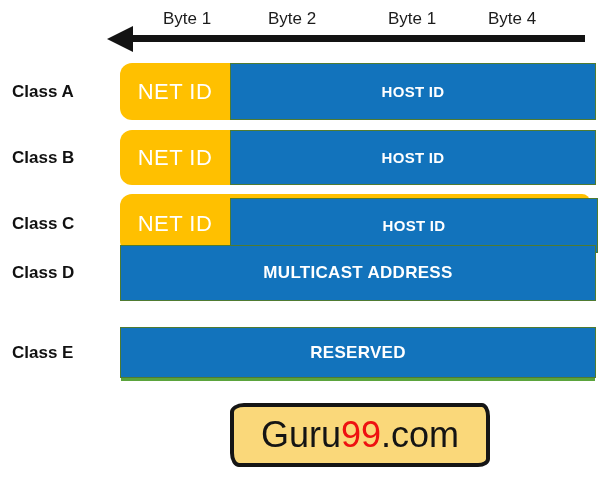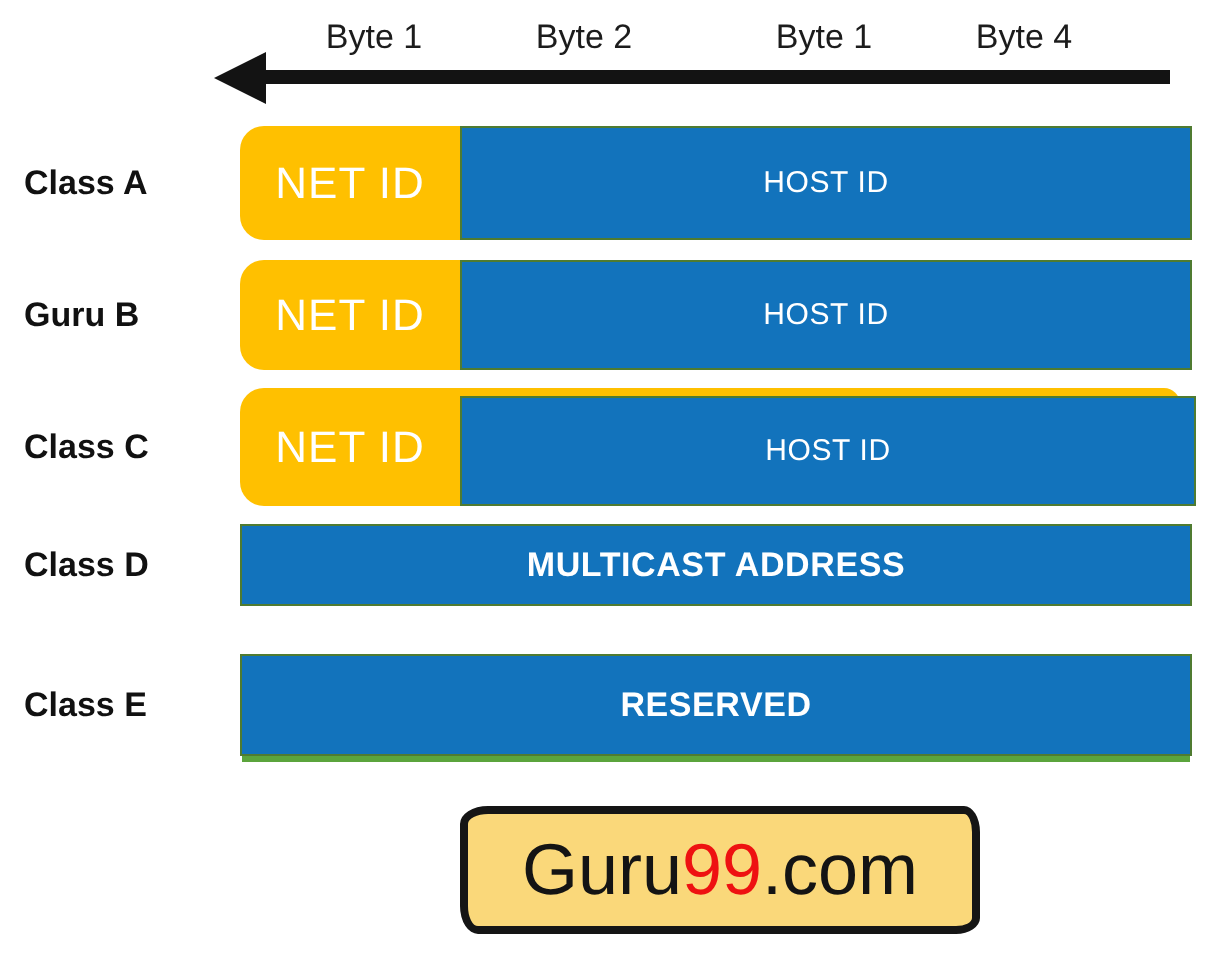--- a/index.html
+++ b/index.html
@@ -21,39 +21,39 @@
   .arrow-head{
     position:absolute;left:107px;top:26px;width:0;height:0;
     border-top:13px solid transparent;border-bottom:13px solid transparent;
     border-right:26px solid var(--arrow-black,#131313);
   }
   
   .row{position:absolute;left:0;width:615px;}
   .row-a{top:63px;height:57px}
   .row-b{top:130px;height:55px}
   .row-c{top:194px;height:59px}
-  .row-d{top:262px;height:41px}
+  .row-d{top:245px;height:56px}
   .row-e{top:327px;height:51px}
   .class-label{
     position:absolute;left:12px;top:50%;transform:translateY(-50%);
     font-weight:bold;font-size:17px;color:var(--label-black,#111);white-space:nowrap;
   }
   .net-box{
     position:absolute;left:120px;top:0;width:110px;height:100%;
     background:var(--net-id-fill,#FFC000);border-radius:12px 0 0 12px;
     display:flex;align-items:center;justify-content:center;box-sizing:border-box;
   }
   .net-text{color:var(--text-white,#fff);font-size:22px;font-weight:400;letter-spacing:.5px;white-space:nowrap;}
   .host-box{
     position:absolute;left:230px;top:0;width:366px;height:100%;
     background:var(--host-id-fill,#1273BC);
     border:1px solid var(--box-border-green,#4F7B31);
     display:flex;align-items:center;justify-content:center;box-sizing:border-box;
   }
-  .host-text{color:var(--text-white,#fff);font-weight:normal;font-size:15px;letter-spacing:.3px;white-space:nowrap;}
+  .host-text{color:var(--text-white,#fff);font-weight:bold;font-size:15px;letter-spacing:.3px;white-space:nowrap;}
   
   .row-c .net-sliver{
     position:absolute;left:230px;top:0;width:360px;height:9px;
     background:var(--net-id-fill,#FFC000);border-radius:0 8px 0 0;
   }
   .row-c .host-box{top:4px;height:55px;width:368px;}
   
   .full-box{
     position:absolute;left:120px;top:0;width:476px;height:100%;
     background:var(--host-id-fill,#1273BC);
@@ -90,21 +90,21 @@
     <span class="class-label">Class A</span>
     <div class="net-box">
       <span class="net-text">NET ID</span>
     </div>
     <div class="host-box">
       <span class="host-text">HOST ID</span>
     </div>
   </div>
 
   <div class="row row-b">
-    <span class="class-label">Guru B</span>
+    <span class="class-label">Class B</span>
     <div class="net-box">
       <span class="net-text">NET ID</span>
     </div>
     <div class="host-box">
       <span class="host-text">HOST ID</span>
     </div>
   </div>
 
   <div class="row row-c">
     <span class="class-label">Class C</span>

